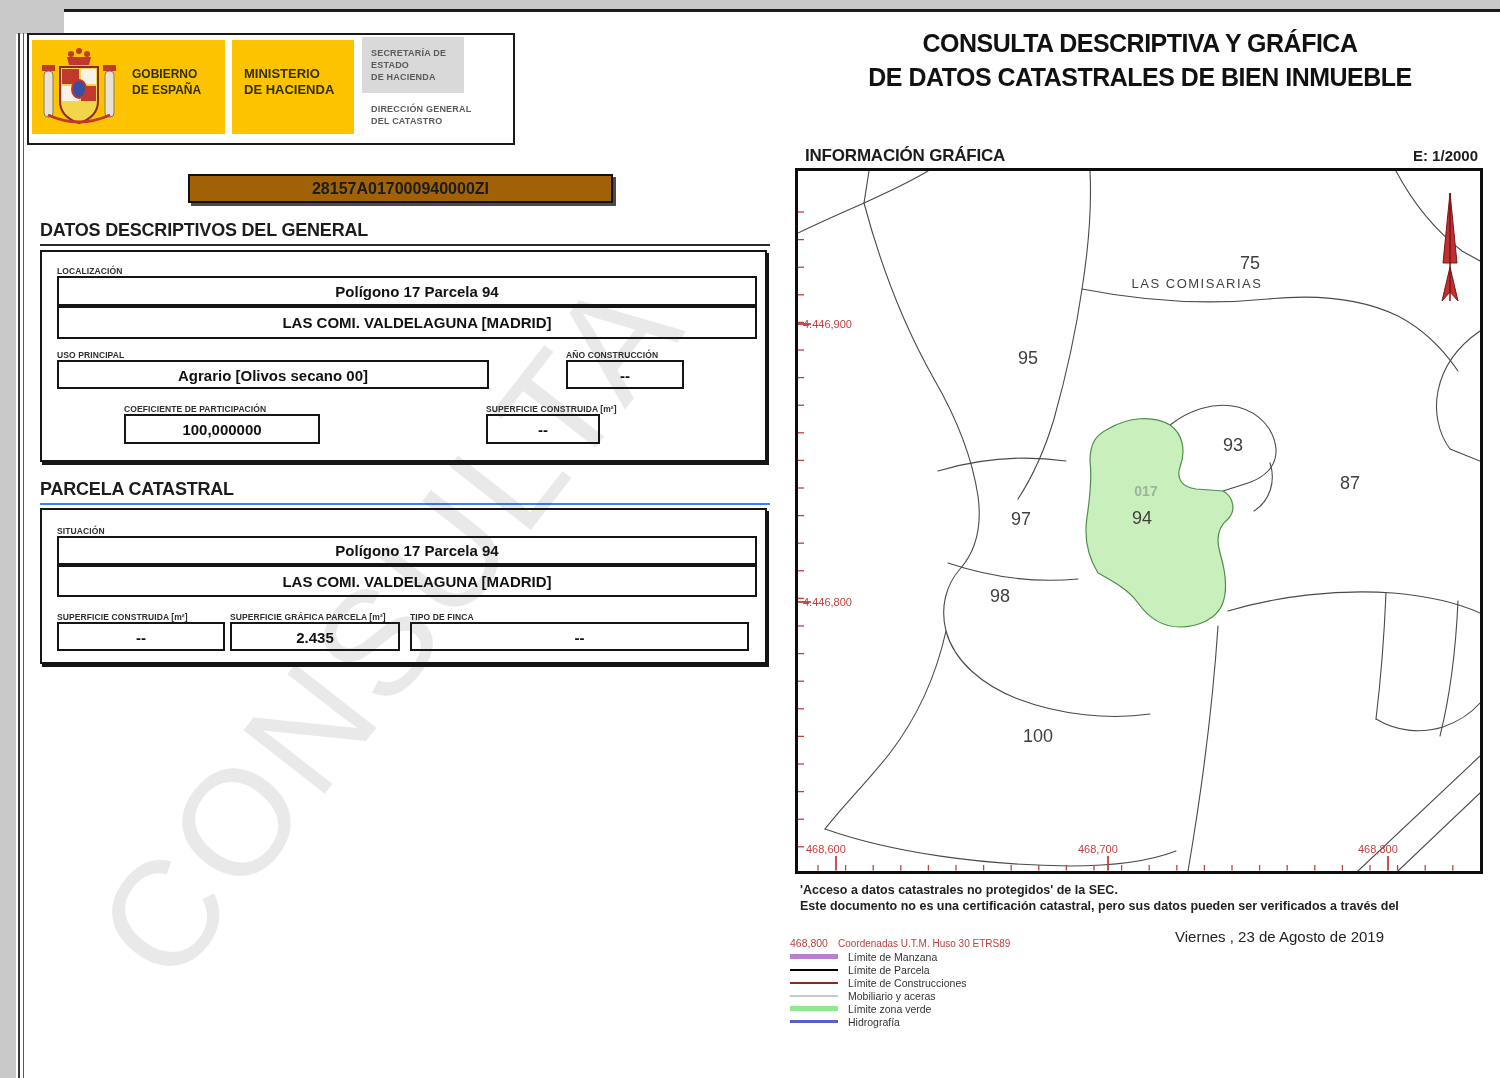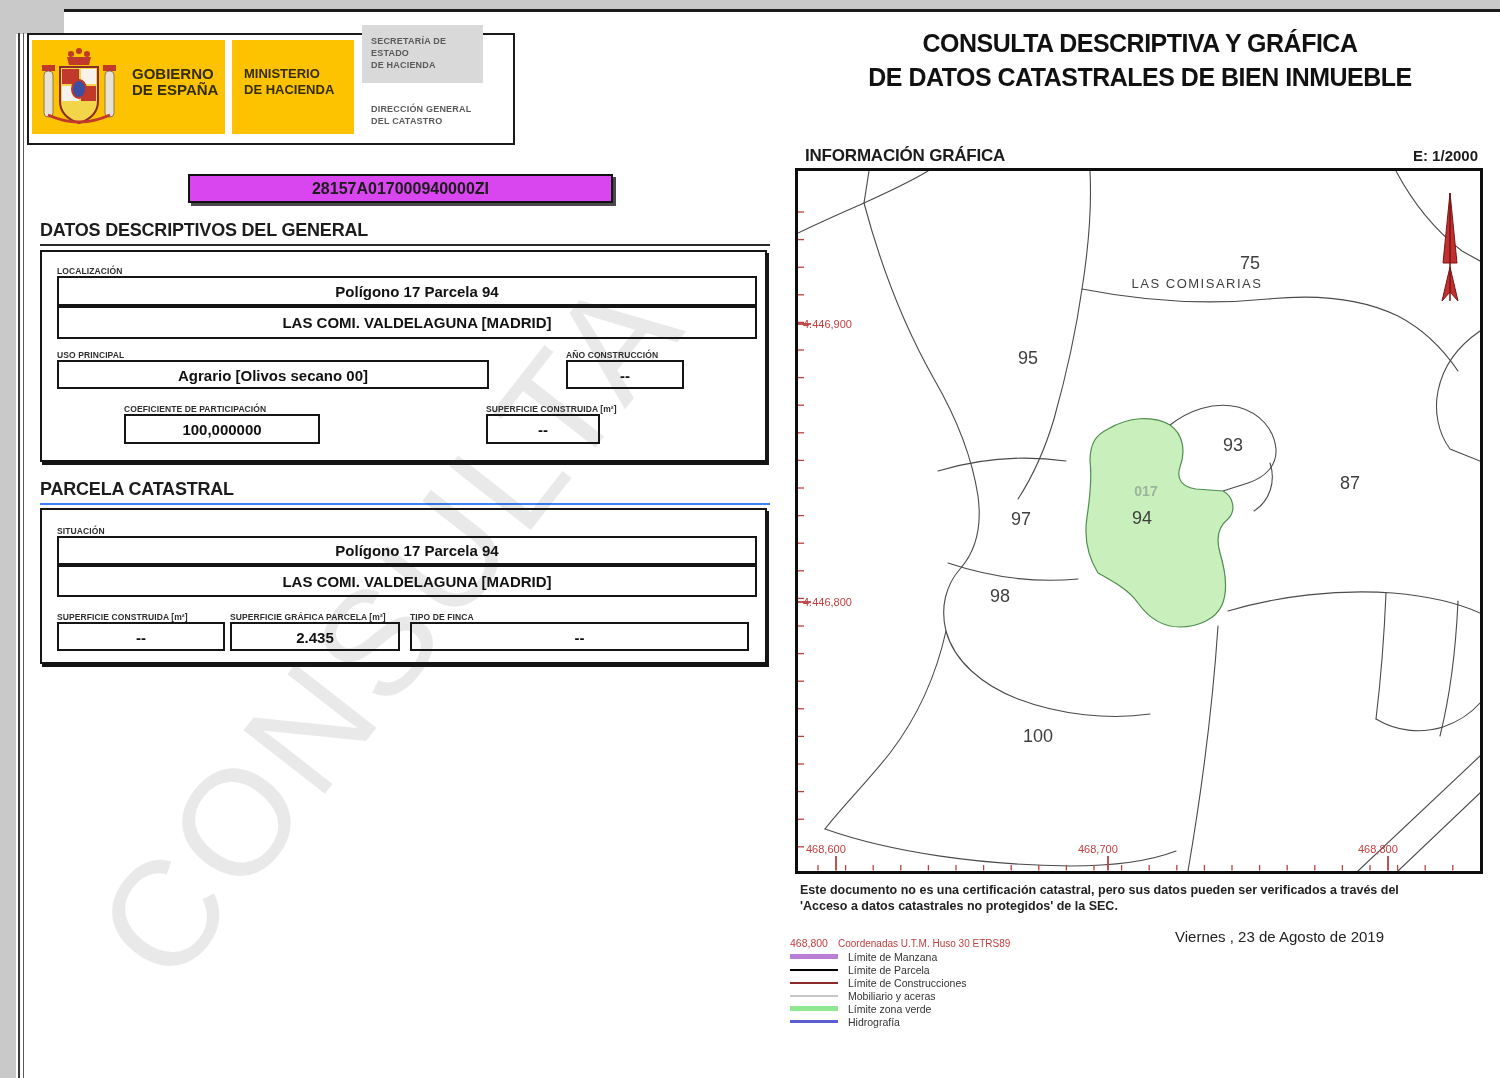--- a/index.html
+++ b/index.html
@@ -11,33 +11,33 @@
   .edge-left{left:0;top:0;width:16px;height:1078px;background:#c9c9c9;}
   .edge-corner{left:0;top:0;width:64px;height:34px;background:#c9c9c9;}
   .top-rule{left:64px;top:9px;width:1436px;height:3px;background:#1b1b1b;}
   .left-line-a{left:18px;top:33px;width:2px;height:1045px;background:#3a3a3a;}
   .left-line-b{left:23px;top:33px;width:1px;height:1045px;background:#5a5a5a;}
 
   
   .logo-box{left:27px;top:33px;width:484px;height:108px;border:2px solid #1a1a1a;background:#fff;}
   .yellow-a{left:3px;top:5px;width:193px;height:94px;background:#fdc300;}
   .yellow-b{left:203px;top:5px;width:122px;height:94px;background:#fdc300;}
-  .gob-text{left:100px;top:26px;width:92px;font-size:15px;font-weight:bold;color:#332d00;line-height:16px;}
+  .gob-text{left:100px;top:26px;width:92px;font-size:12px;font-weight:bold;color:#332d00;line-height:16px;}
   .min-text{left:12px;top:26px;width:105px;font-size:13px;font-weight:bold;color:#332d00;line-height:16px;}
-  .secretaria{left:362px;top:25px;width:121px;height:58px;background:#d9d9d9;}
+  .secretaria{left:362px;top:37px;width:102px;height:58px;background:#d9d9d9;}
   .secretaria .t,.direccion .t{position:absolute;left:9px;top:10px;font-size:9px;font-weight:bold;color:#5a5a5a;line-height:12px;letter-spacing:.2px;}
   .direccion{left:362px;top:93px;width:121px;height:42px;background:#fff;}
 
   .doc-title{left:845px;top:26px;width:590px;text-align:center;font-size:26px;font-weight:bold;
              color:#111;line-height:34px;transform:scaleX(.96);letter-spacing:-.5px;}
 
   
   .ref-heading{left:190px;top:148px;width:425px;text-align:center;font-size:17px;font-weight:bold;
                text-decoration:underline;letter-spacing:-.2px;}
-  .ref-box{left:188px;top:174px;width:421px;height:25px;border:2px solid #111;background:#d946ef;
+  .ref-box{left:188px;top:174px;width:421px;height:25px;border:2px solid #111;background:#a16207;
            box-shadow:3px 3px 0 #4a4a4a;text-align:center;font-size:16px;font-weight:bold;line-height:25px;}
 
   .sec-heading{left:40px;top:220px;width:730px;font-size:18px;font-weight:bold;letter-spacing:-.2px;
                border-bottom:2px solid #2a2a2a;padding-bottom:3px;}
   .sec-heading2{left:40px;top:479px;width:730px;font-size:18px;font-weight:bold;letter-spacing:-.2px;
                border-bottom:2px solid #3b82f6;padding-bottom:3px;}
   .sec-box{border:2px solid #151515;background:#fff;box-shadow:2px 3px 0 #151515;}
   .box1{left:40px;top:250px;width:723px;height:208px;}
   .box2{left:40px;top:508px;width:723px;height:152px;}
 
@@ -275,22 +275,22 @@
         <span class="map-label parcel" style="left: 240px; top: 565px;">100</span>
         <span class="map-coord" style="left: 5px; top: 147px;">4.446,900</span>
         <span class="map-coord" style="left: 5px; top: 425px;">4.446,800</span>
         <span class="map-coord" style="left: 8px; top: 672px;">468,600</span>
         <span class="map-coord" style="left: 280px; top: 672px;">468,700</span>
         <span class="map-coord" style="left: 560px; top: 672px;">468,800</span>
       </div>
   </div>
 
   <div class="abs disclaimer">
+    <div>'Acceso a datos catastrales no protegidos' de la SEC.</div>
     <div>Este documento no es una certificación catastral, pero sus datos pueden ser verificados a través del</div>
-    <div>'Acceso a datos catastrales no protegidos' de la SEC.</div>
   </div>
   <div class="abs doc-date">Viernes , 23 de Agosto de 2019</div>
 
   <div class="abs legend">
     <div class="lg-coordrow">
       <span class="lg-coord">468,800</span>
       <span class="lg-coordlabel">Coordenadas U.T.M. Huso 30 ETRS89</span>
     </div>
     <div id="legend-rows">
         <div class="lg-row">

